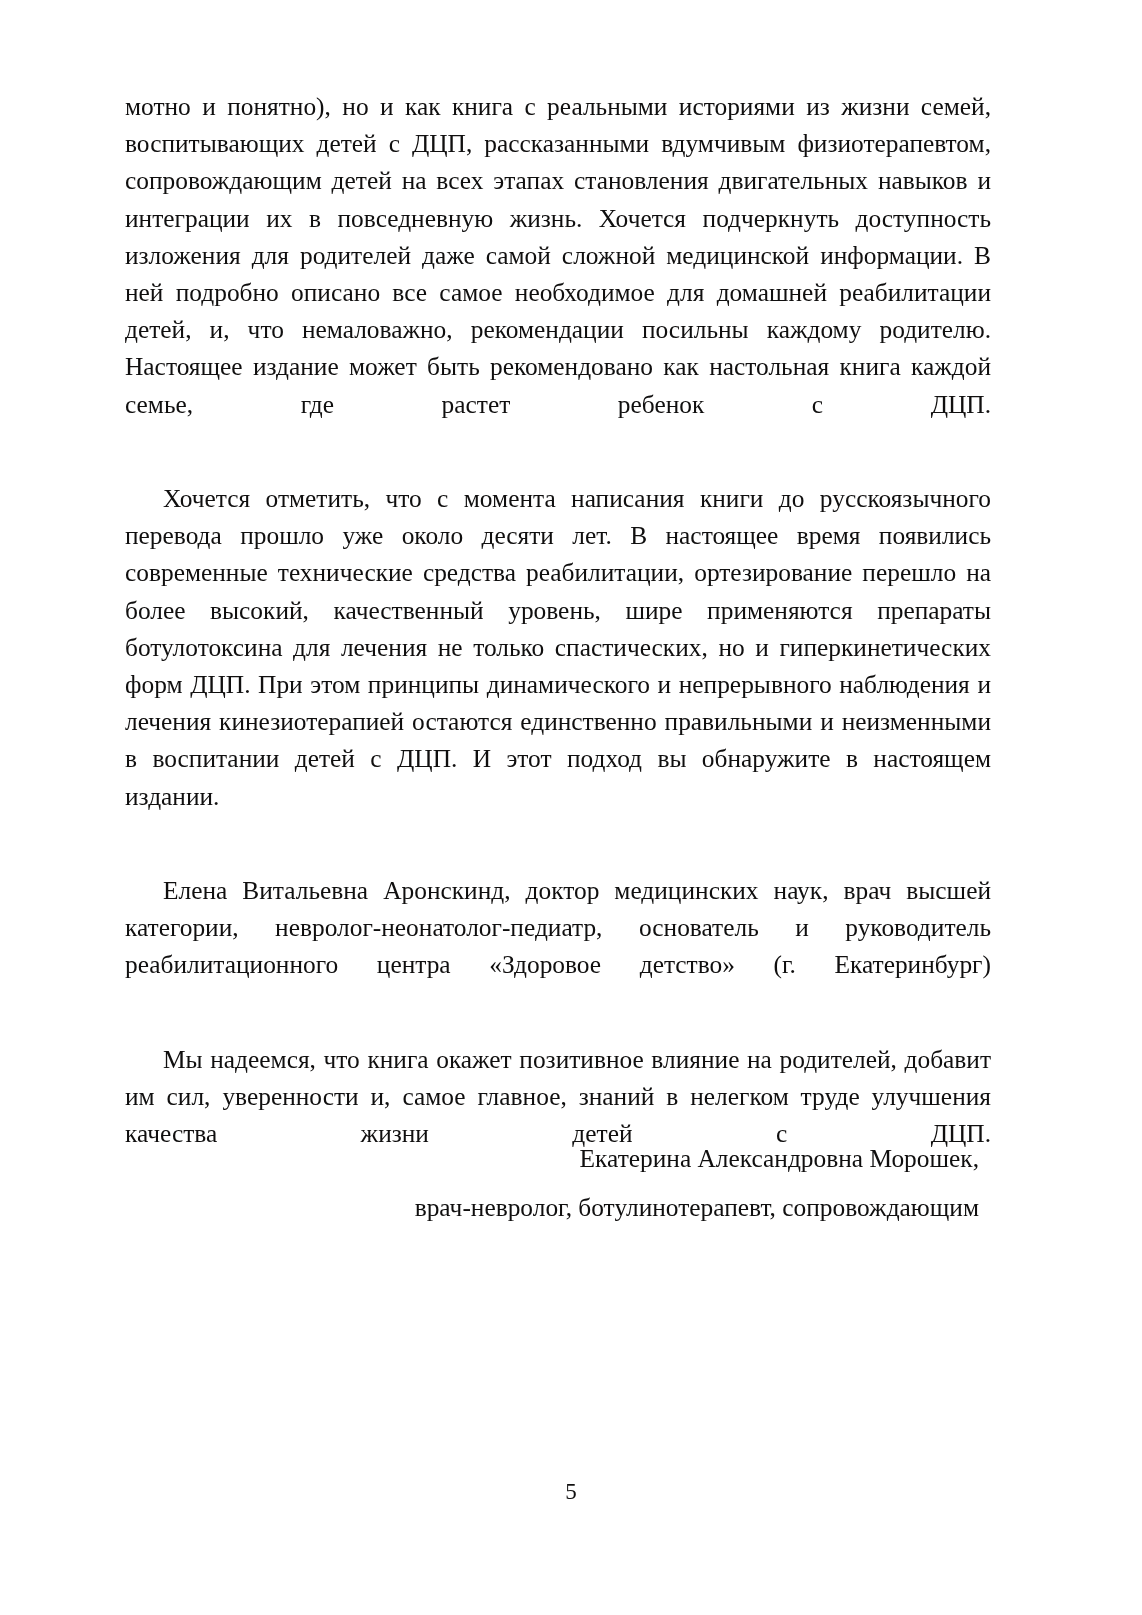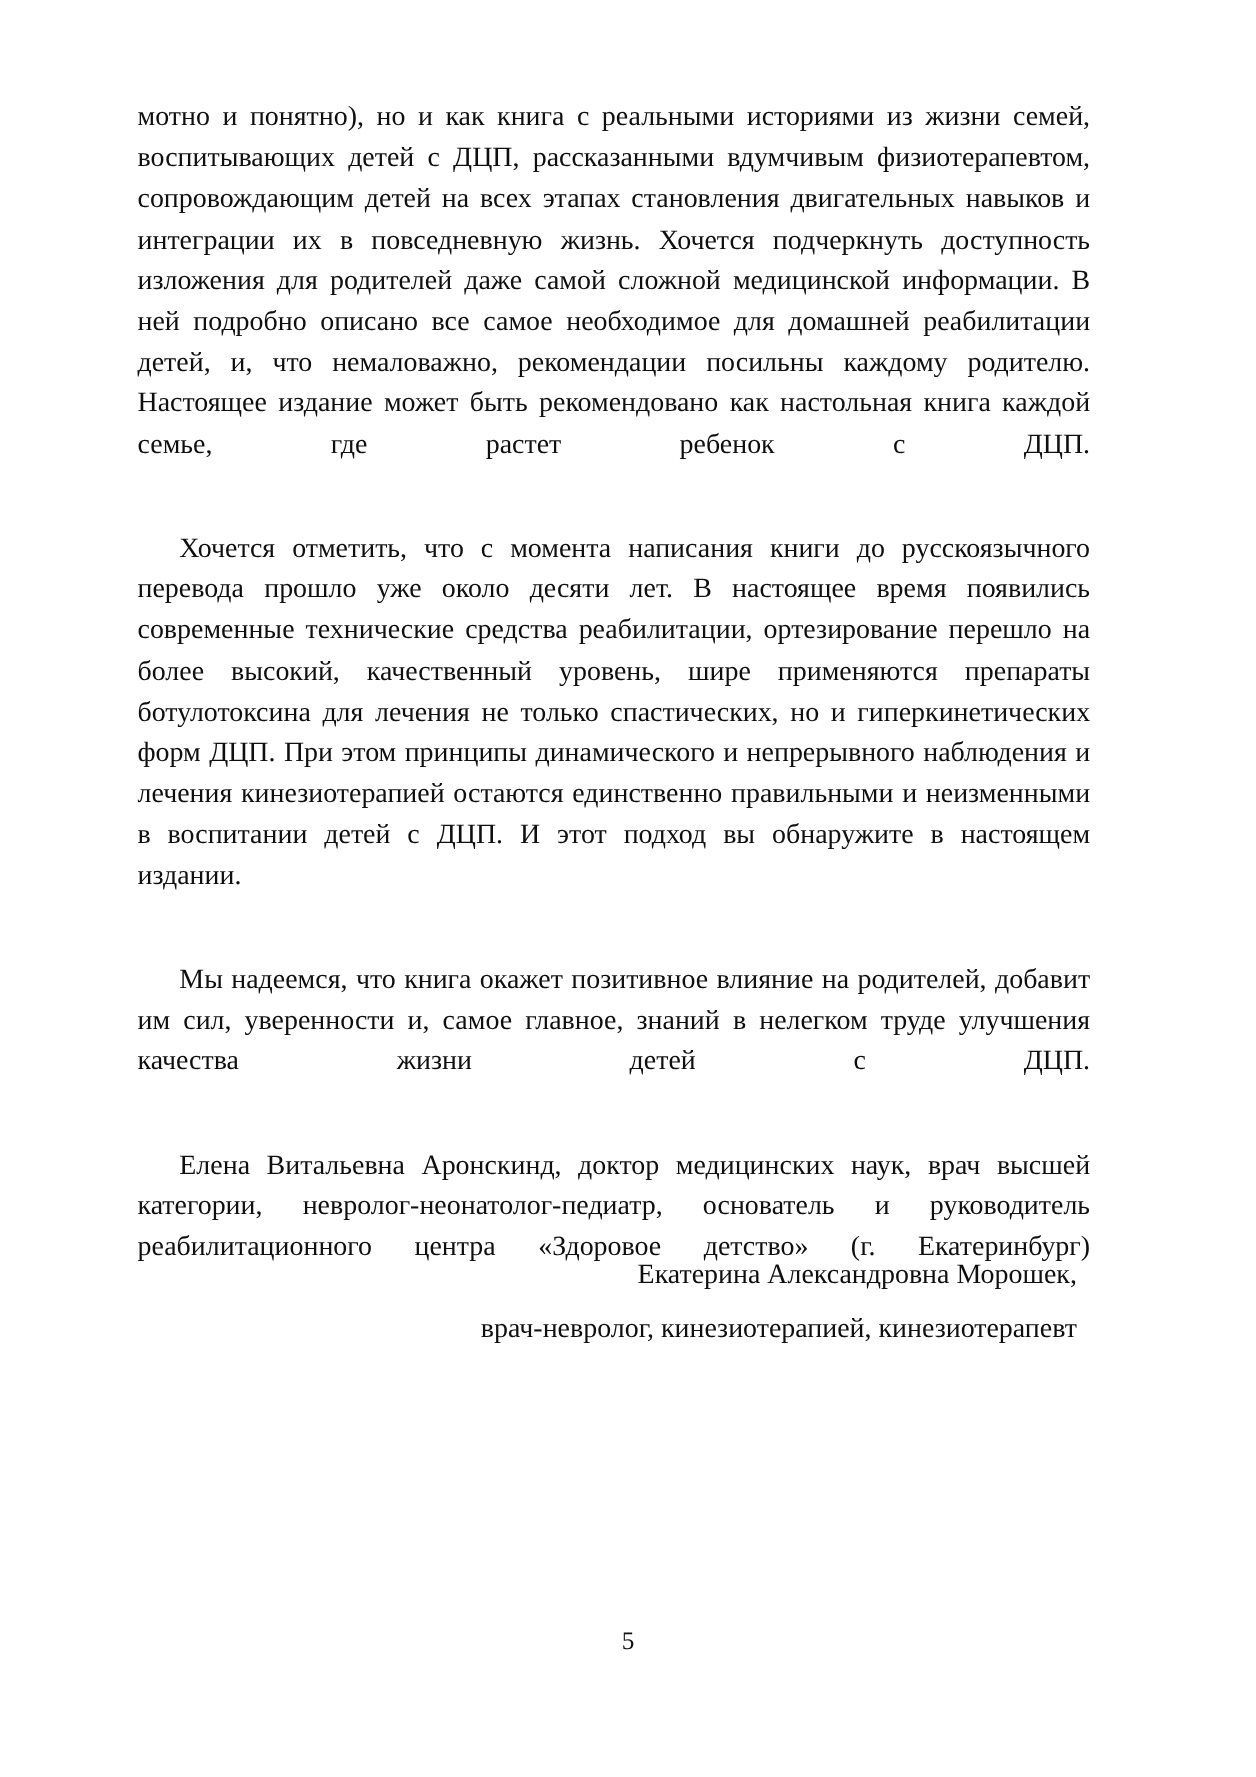--- a/index.html
+++ b/index.html
@@ -82,25 +82,25 @@
 </head>
 <body>
 
 <div class="page">
 
   <div class="text-column">
     <p class="body-paragraph">мотно и понятно), но и как книга с реальными историями из жизни семей, воспитывающих детей с ДЦП, рассказанными вдумчивым физиотерапевтом, сопровождающим детей на всех этапах становления двигательных навыков и интеграции их в повседневную жизнь. Хочется подчеркнуть доступность изложения для родителей даже самой сложной медицинской информации. В ней подробно описано все самое необходимое для домашней реабилитации детей, и, что немаловажно, рекомендации посильны каждому родителю. Настоящее издание может быть рекомендовано как настольная книга каждой семье, где растет ребенок с ДЦП.</p>
 
     <p class="body-paragraph indented">Хочется отметить, что с момента написания книги до русскоязычного перевода прошло уже около десяти лет. В настоящее время появились современные технические средства реабилитации, ортезирование перешло на более высокий, качественный уровень, шире применяются препараты ботулотоксина для лечения не только спастических, но и гиперкинетических форм ДЦП. При этом принципы динамического и непрерывного наблюдения и лечения кинезиотерапией остаются единственно правильными и неизменными в воспитании детей с ДЦП. И этот подход вы обнаружите в настоящем издании.</p>
 
+    <p class="body-paragraph indented">Елена Витальевна Аронскинд, доктор медицинских наук, врач высшей категории, невролог-неонатолог-педиатр, основатель и руководитель реабилитационного центра «Здоровое детство» (г. Екатеринбург)</p>
+
     <p class="body-paragraph indented">Мы надеемся, что книга окажет позитивное влияние на родителей, добавит им сил, уверенности и, самое главное, знаний в нелегком труде улучшения качества жизни детей с ДЦП.</p>
-
-    <p class="body-paragraph indented">Елена Витальевна Аронскинд, доктор медицинских наук, врач высшей категории, невролог-неонатолог-педиатр, основатель и руководитель реабилитационного центра «Здоровое детство» (г. Екатеринбург)</p>
   </div>
 
   <div class="signature-block">
     <p class="signature-line">Екатерина Александровна Морошек,</p>
-    <p class="signature-line">врач-невролог, кинезиотерапией, кинезиотерапевт</p>
+    <p class="signature-line">врач-невролог, ботулинотерапевт, сопровождающим</p>
   </div>
 
   <div class="page-number">5</div>
 
 </div>
 
 </body></html>

